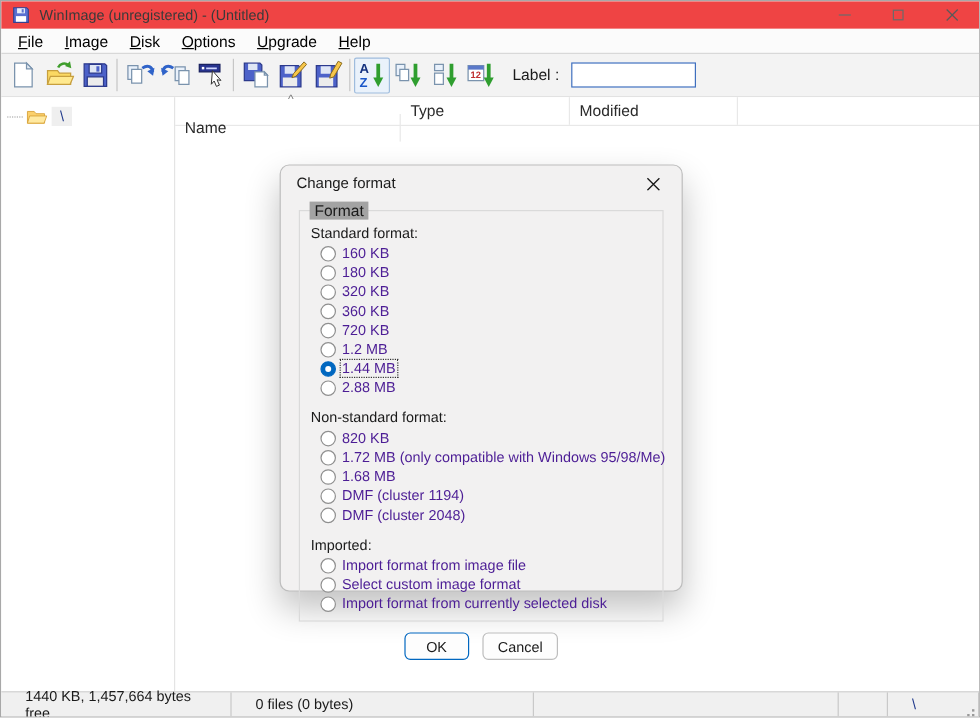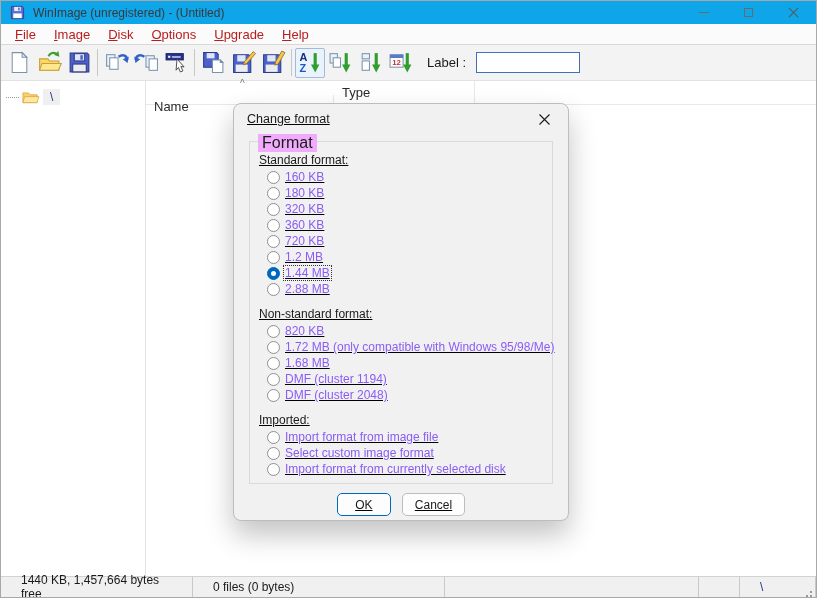--- a/index.html
+++ b/index.html
@@ -3,34 +3,34 @@
 <meta charset="utf-8">
 <style>
   * { margin:0; padding:0; box-sizing:border-box; }
   html,body { background:#dcdcdc; }
   body { font-family:"Liberation Sans", sans-serif; }
   .window {
     position:relative; width:817px; height:598px; background:#fff;
     border:1px solid #a8a8a8; overflow:hidden;
   }
   
-  .titlebar { height:23px; background:#0ea5e9; display:flex; align-items:center; padding-left:9px; }
+  .titlebar { height:23px; background:#ef4444; display:flex; align-items:center; padding-left:9px; }
   .titlebar .app-icon { width:15px; height:15px; margin-right:8px; flex:0 0 auto; }
   .titlebar .title-text { font-size:12px; color:#3a3a3a; }
   .win-controls { margin-left:auto; display:flex; height:100%; }
   .win-btn { width:45px; height:100%; display:flex; align-items:center; justify-content:center; color:#5a5a5a; }
   .glyph-min { width:10px; height:1px; background:#6a6a6a; display:block; }
   .glyph-max { width:9px; height:9px; border:1px solid #6a6a6a; display:block; }
   .glyph-close { position:relative; width:11px; height:11px; display:block; }
   .glyph-close::before,.glyph-close::after { content:""; position:absolute; left:-1px; top:5px; width:13px; height:1px; background:#5a5a5a; }
   .glyph-close::before { transform:rotate(45deg); }
   .glyph-close::after { transform:rotate(-45deg); }
   
   .menubar { height:21px; background:#fbfbfb; border-bottom:1px solid #d8d8d8; display:flex; align-items:center; padding-left:5px; }
-  .menu-item { display:inline-block; font-size:13px; color:#b91c1c; padding:2px 9px; cursor:default; }
+  .menu-item { display:inline-block; font-size:13px; color:#000000; padding:2px 9px; cursor:default; }
   .menu-item::first-letter { text-decoration:underline; }
   
   .toolbar { height:36px; background:#f3f3f3; border-bottom:1px solid #e2e2e2; display:flex; align-items:center; padding-left:3px; }
   .tool-btn { width:30px; height:30px; display:flex; align-items:center; justify-content:center; border:1px solid transparent; border-radius:2px; }
   .tool-btn svg { width:25px; height:25px; }
   .tool-btn.pressed { border:1px solid #9ebcdd; background:#eaf2fb; }
   .tool-sep { width:1px; height:27px; background:#c6c6c6; margin:0 3px; }
   .label-caption { font-size:13px; color:#1a1a1a; margin:0 10px 0 12px; }
   .label-input { width:104px; height:21px; border:1px solid #3f6fbe; background:#fff; font-size:12px; padding:0 4px; outline:none; }
   
@@ -52,39 +52,39 @@
   .statusbar { position:absolute; left:0; right:0; bottom:0; height:21px; background:#f0f0f0; border-top:1px solid #d2d2d2; display:flex; font-size:12px; color:#1a1a1a; }
   .status-panel { display:flex; align-items:center; padding:0 20px; border-right:1px solid #c9c9c9; height:100%; }
   .status-panel:nth-child(1) { width:192px; }
   .status-panel:nth-child(2) { width:252px; }
   .status-panel:nth-child(3) { width:253px; border-right:none; }
   .status-panel:nth-child(4) { width:25px; border-left:1px solid #c9c9c9; }
   .status-panel:nth-child(5) { flex:1; color:#203a8c; }
   .grip { position:absolute; right:4px; bottom:4px; width:2px; height:2px; background:#9a9a9a; box-shadow:-4px 4px 0 #9a9a9a, 0 4px 0 #9a9a9a; }
   
   .dialog {
-    position:absolute; left:232px; top:102px; width:336px; height:418px;
+    position:absolute; left:232px; top:136px; width:336px; height:356px;
     background:#f2f1f1; border:1px solid #bdbdbd; border-radius:8px;
-    box-shadow:0 14px 28px rgba(0,0,0,.24); z-index:10;text-decoration:underline;
+    box-shadow:0 14px 28px rgba(0,0,0,.24); z-index:10;
   }
   .dialog-titlebar { height:30px; display:flex; align-items:center; padding:0 13px; }
   .dialog-title { font-size:12.5px; color:#1a1a1a; }
   .dialog-close { margin-left:auto; width:22px; height:22px; display:flex; align-items:center; justify-content:center; }
   .dialog-close svg { width:11px; height:11px; }
   .dialog-body { padding:0 15px; }
   .groupbox { position:relative; border:1px solid #dadada; margin-top:7px; padding:11px 6px 8px 6px; height:343px; }
-  .group-legend { position:absolute; top:-8px; left:8px; background:#f0abfc; padding:0 4px; font-size:16px; color:#1a1a1a; }
+  .group-legend { position:absolute; top:-8px; left:8px; background:#a3a3a3; padding:0 4px; font-size:13px; color:#1a1a1a; }
   .section { margin-bottom:10px; }
   .section:last-child { margin-bottom:0; }
   .section-label { font-size:12px; color:#1a1a1a; height:16px; margin-left:3px; }
   .radio-row { display:flex; align-items:center; height:16px; margin-left:11px; }
   .radio { width:13px; height:13px; border:1px solid #8f8f8f; border-radius:50%; background:#fff; flex:0 0 auto; position:relative; }
   .radio.selected { border-color:#0067c0; background:#0067c0; }
   .radio.selected::after { content:""; position:absolute; left:3px; top:3px; width:5px; height:5px; border-radius:50%; background:#fff; }
-  .radio-label { font-size:12px; color:#8b5cf6; margin-left:4px; padding:0 1px; white-space:nowrap; }
+  .radio-label { font-size:12px; color:#4c1d95; margin-left:4px; padding:0 1px; white-space:nowrap; }
   .radio-label.focused { outline:1px dotted #333; }
   .dialog-buttons { display:flex; justify-content:center; gap:11px; margin-top:9px; }
   .dlg-btn { height:23px; min-width:55px; padding:0 12px; font-size:12px; font-family:"Liberation Sans",sans-serif;
     background:#fdfdfd; border:1px solid #bdbdbd; border-radius:5px; color:#1a1a1a; }
   .dlg-btn.default { border:1px solid #0067c0; min-width:54px; }
 </style>
 </head>
 <body>
 
 <div class="window">
@@ -269,20 +269,21 @@
             <path d="M2.5 19.5l2.4-8h19l-2.9 8z" fill="#ffe9a0" stroke="#d8a33a"></path>
           </svg>
         <span class="tree-label">\</span>
       </div>
     </div>
     <div class="list">
       <div class="list-header">
         <span class="sort-caret">^</span>
         <div class="col col-name">Name</div>
         <div class="col col-type">Type</div>
+        <div class="col col-modified">Modified</div>
       </div>
     </div>
   </div>
 
   <div class="statusbar">
     <div class="status-panel">1440 KB, 1,457,664 bytes free</div>
     <div class="status-panel">0 files (0 bytes)</div>
     <div class="status-panel"></div>
     <div class="status-panel"></div>
     <div class="status-panel">\</div>

